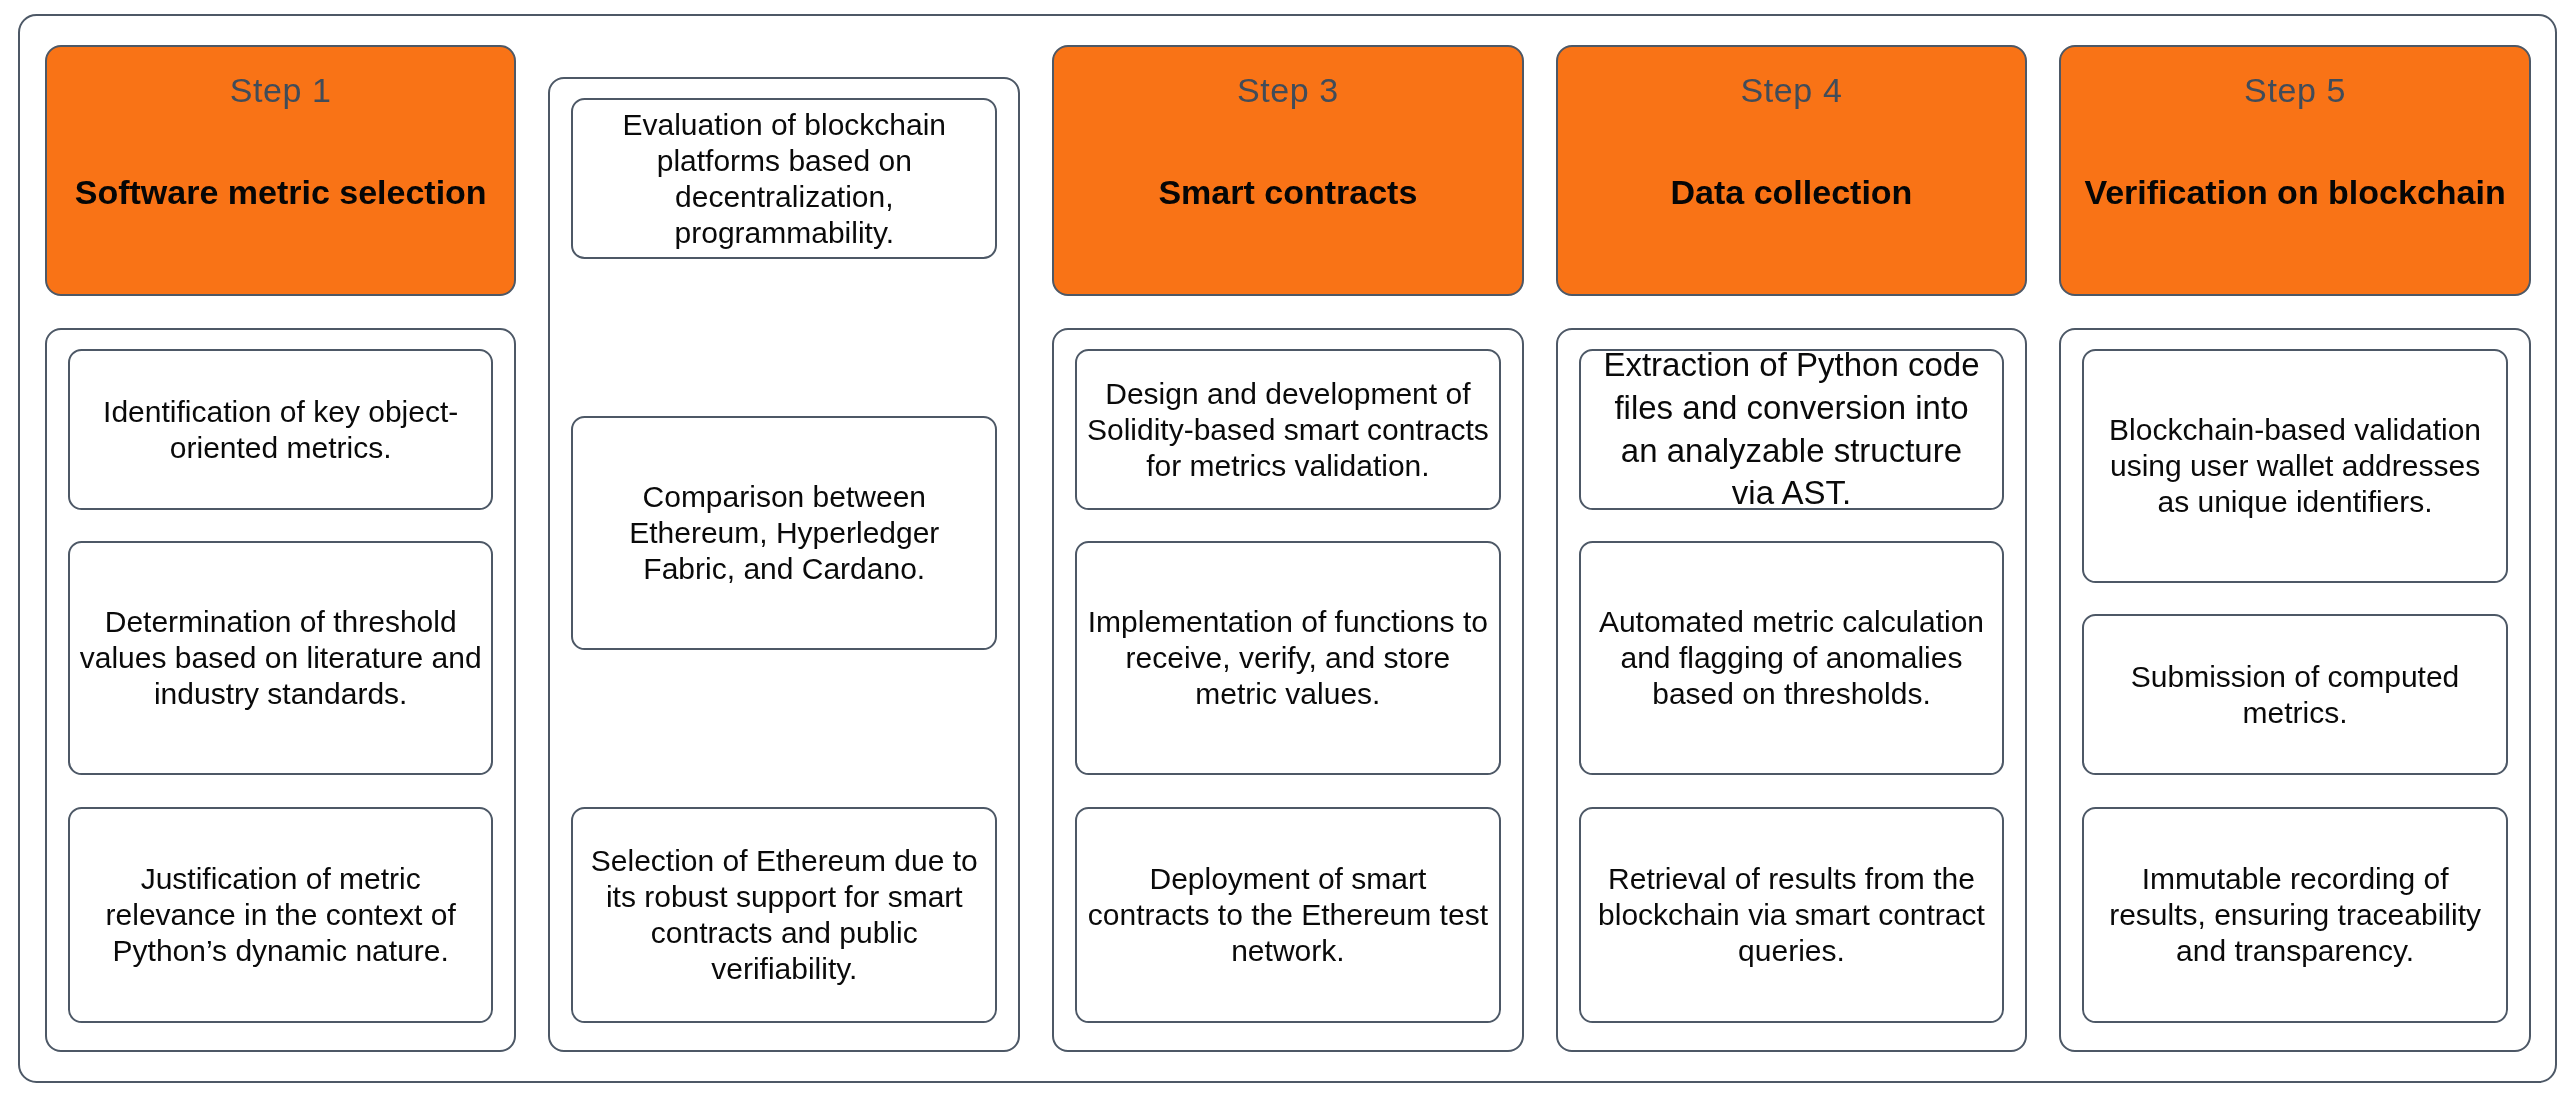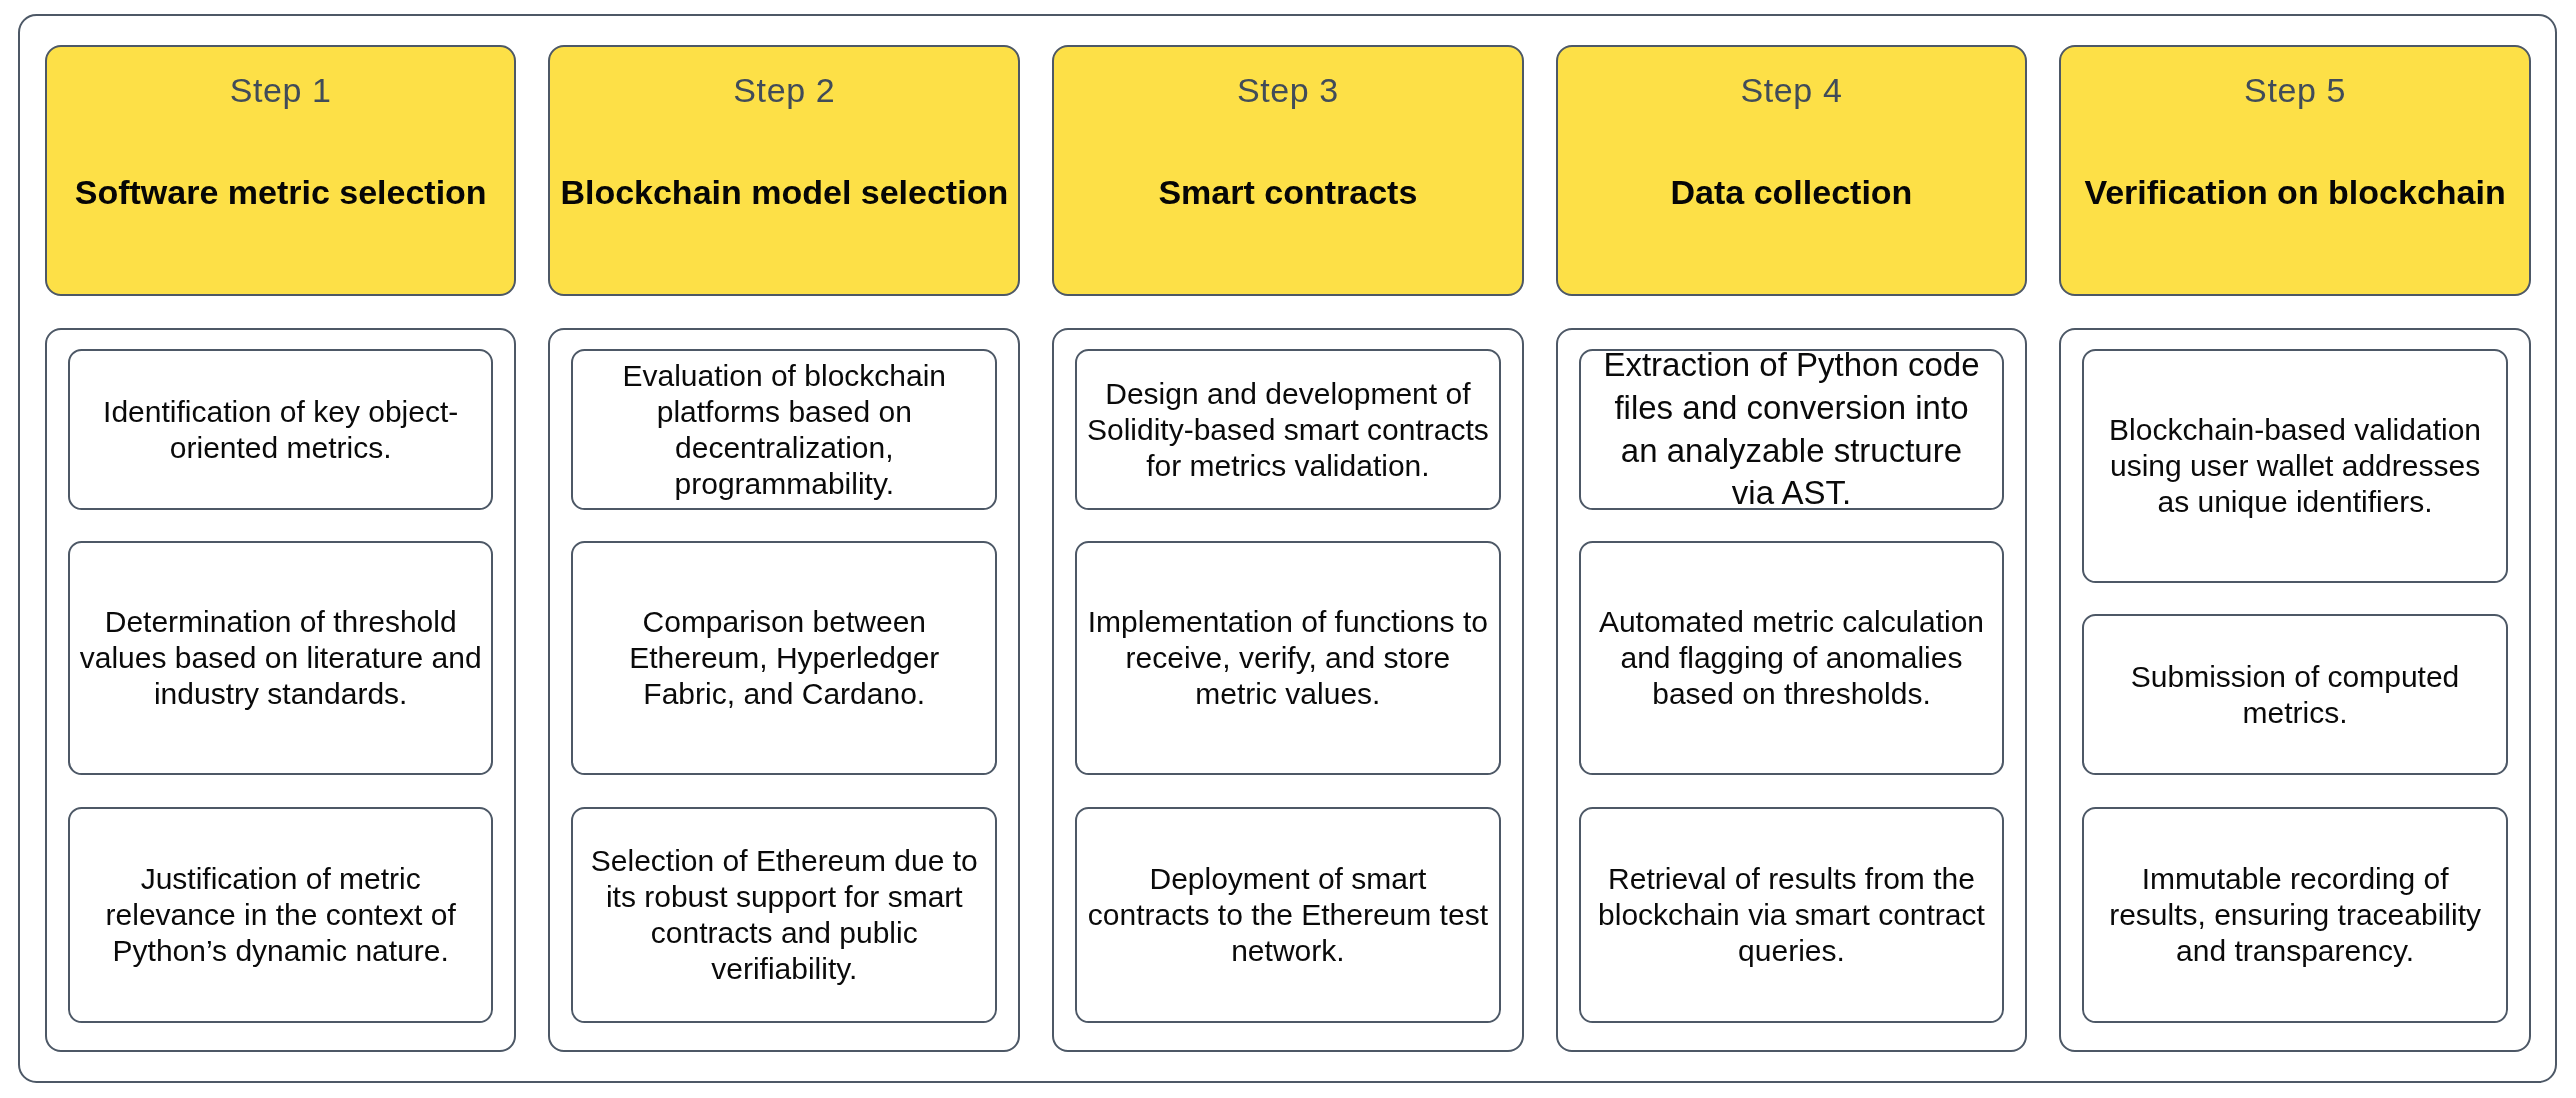--- a/index.html
+++ b/index.html
@@ -32,21 +32,21 @@
     flex: 1 1 0;
     min-width: 0;
     display: flex;
     flex-direction: column;
   }
   .header-box {
     height: 251px;
     box-sizing: border-box;
     border: 2.5px solid #4d5866;
     border-radius: 16px;
-    background: #fde047;
+    background: #f97316;
     display: flex;
     flex-direction: column;
     align-items: center;
     justify-content: center;
     gap: 29px;
     padding: 0 4.9px 58px;
   }
   .step-label {
     font-size: 34px;
     color: #414c59;
@@ -110,24 +110,20 @@
         <div class="item-box row-2">
           <span>Determination of threshold values based on literature and industry standards.</span>
         </div>
         <div class="item-box row-3">
           <span>Justification of metric relevance in the context of Python’s dynamic nature.</span>
         </div>
       </div>
   </section>
 
   <section class="column">
-    <div class="header-box">
-      <div class="step-label">Step 2</div>
-      <div class="step-title">Blockchain model selection</div>
-    </div>
     <div class="group-box">
         <div class="item-box row-1">
           <span>Evaluation of blockchain platforms based on decentralization, programmability.</span>
         </div>
         <div class="item-box row-2">
           <span>Comparison between Ethereum, Hyperledger Fabric, and Cardano.</span>
         </div>
         <div class="item-box row-3">
           <span>Selection of Ethereum due to its robust support for smart contracts and public verifiability.</span>
         </div>

